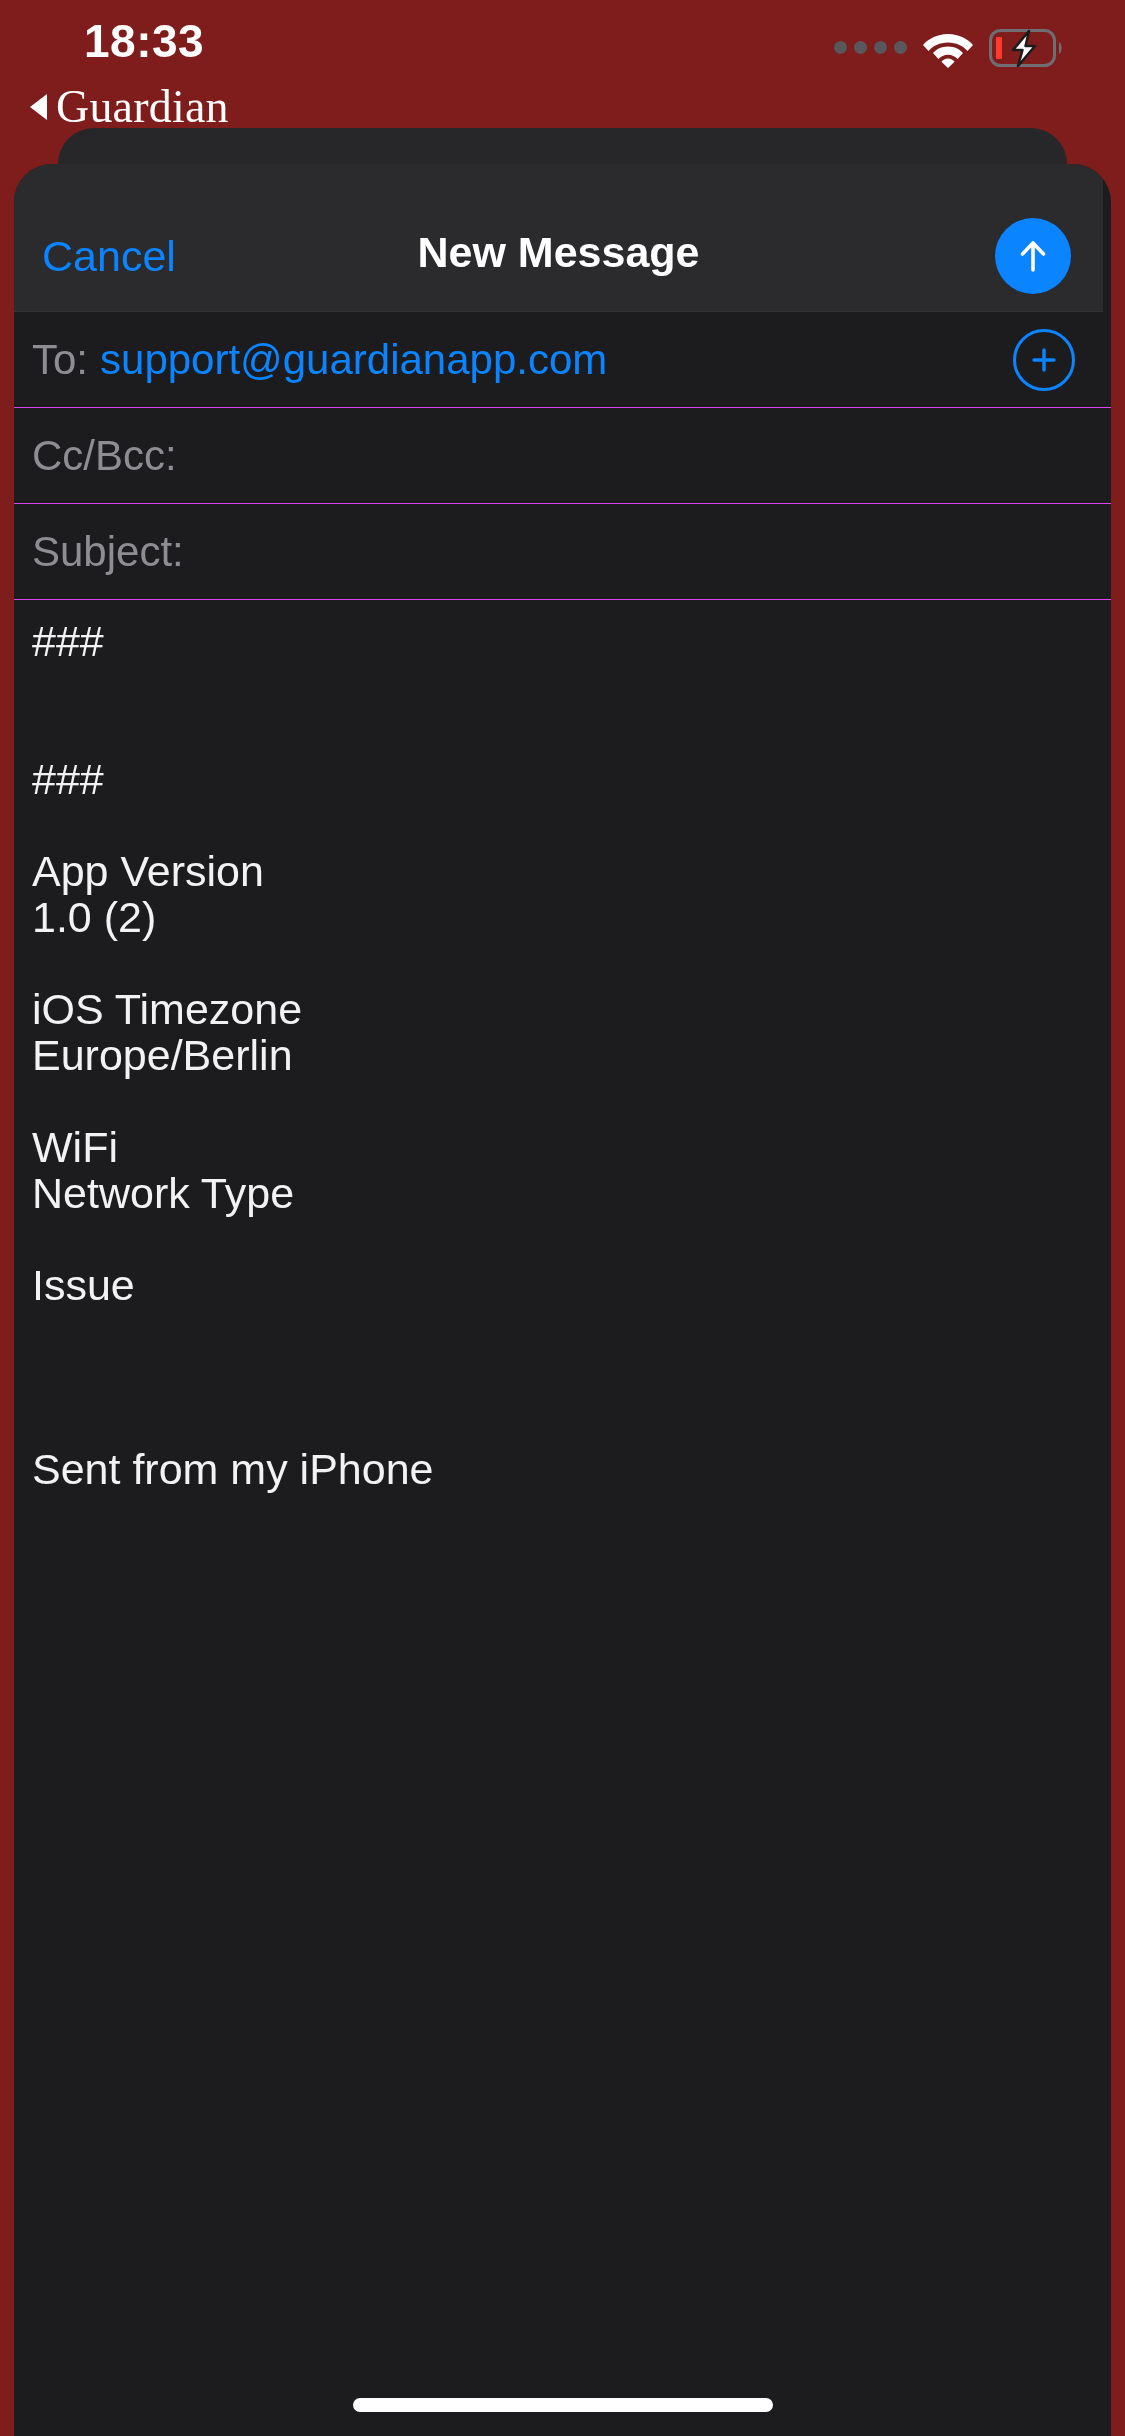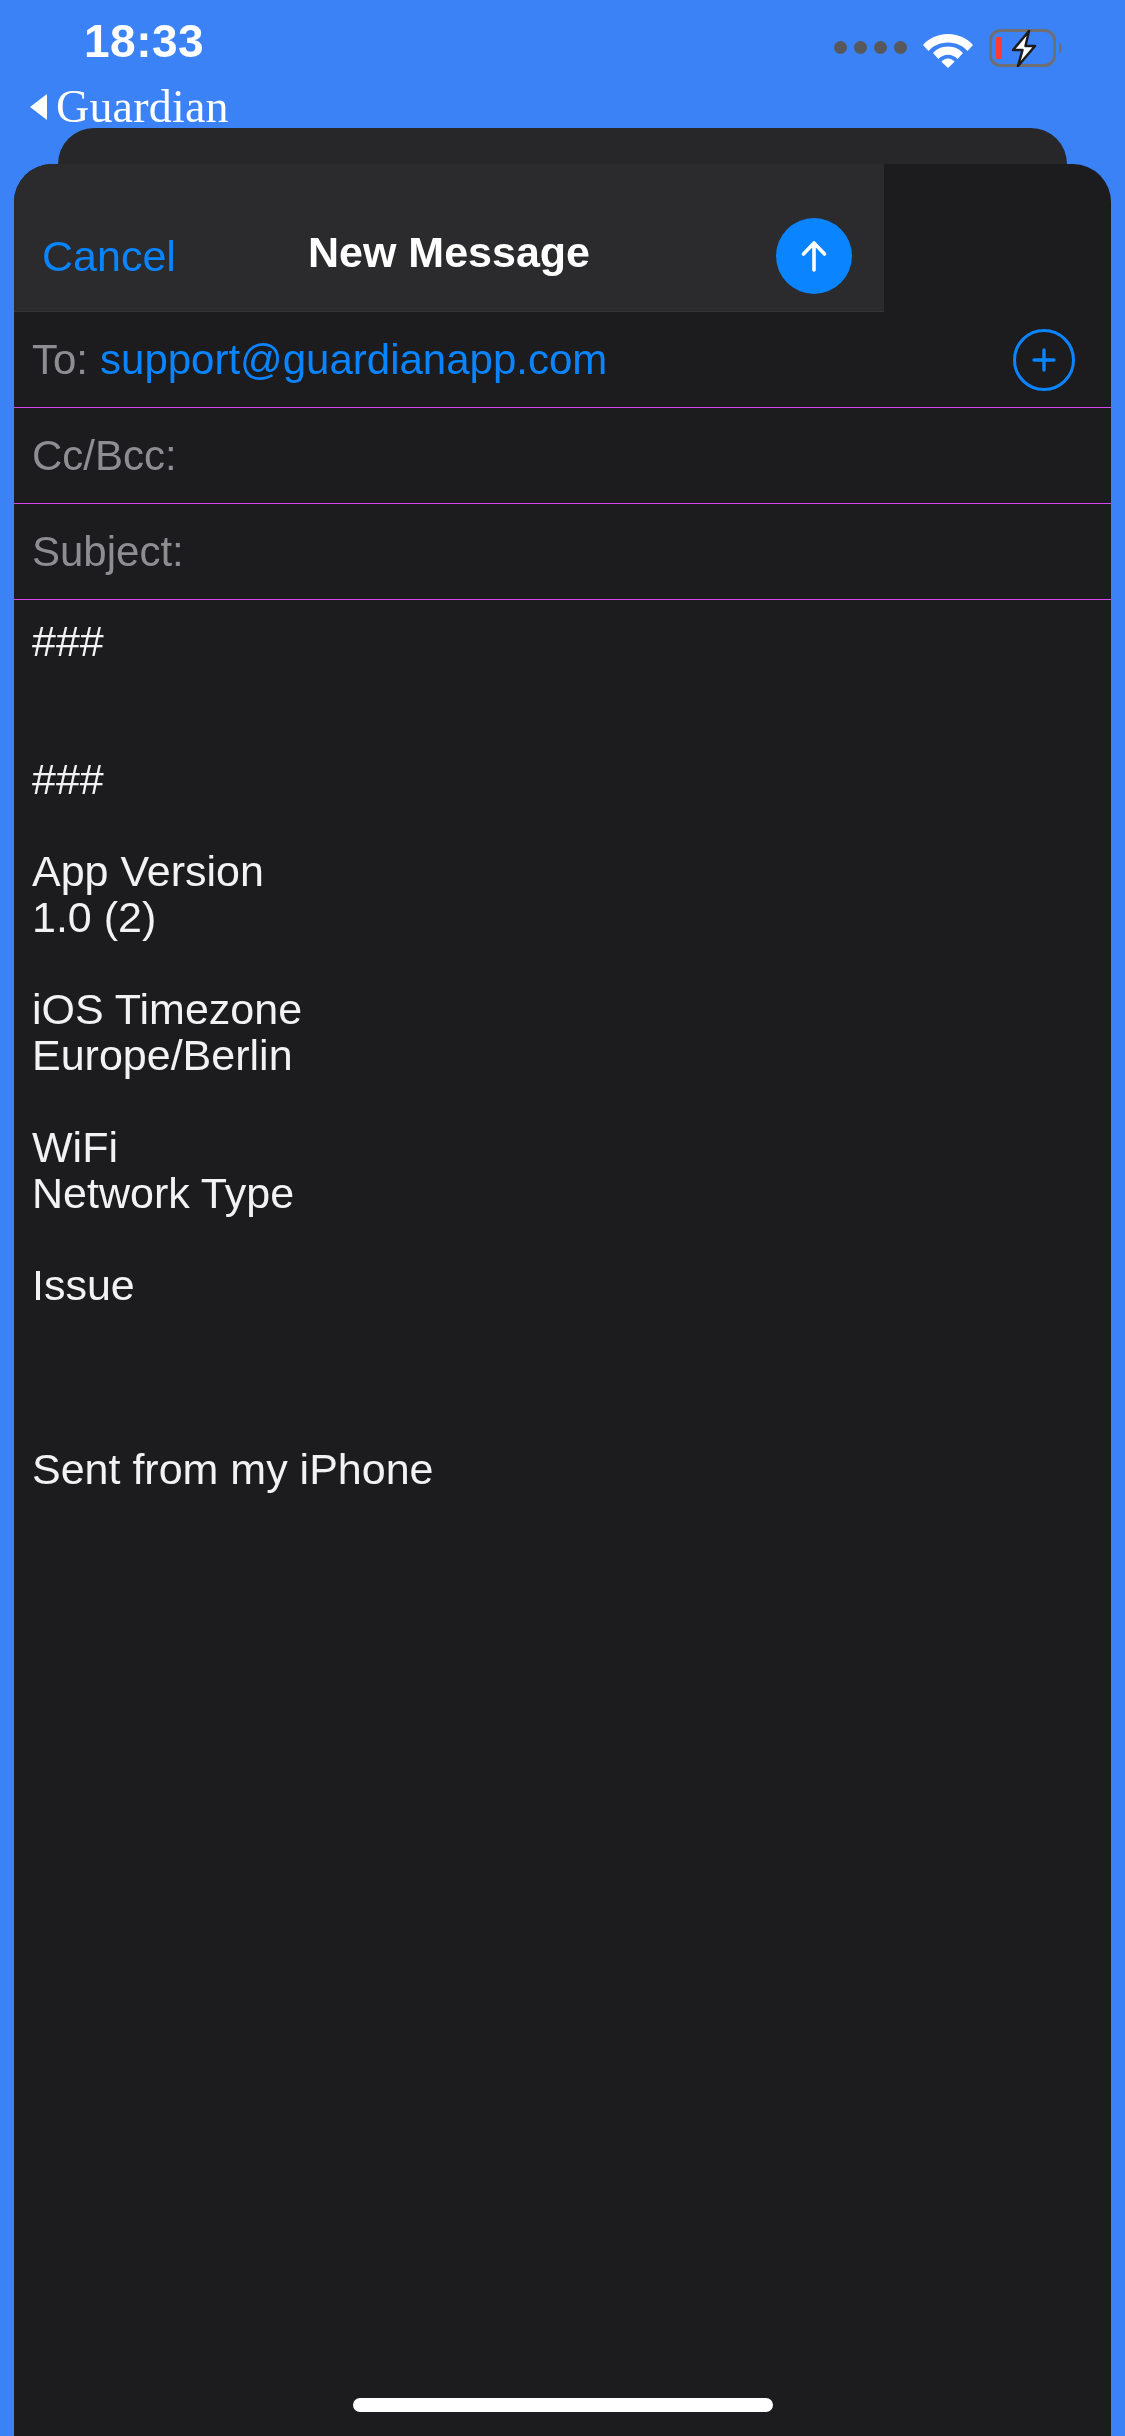--- a/index.html
+++ b/index.html
@@ -9,21 +9,21 @@
     height: 2436px;
     background: #000000;
     font-family: "Liberation Sans", sans-serif;
     overflow: hidden;
   }
 
   #screen {
     position: relative;
     width: 1125px;
     height: 2436px;
-    background: #3b82f6;
+    background: #7f1d1d;
   }
 
   
   #status-bar {
     position: absolute;
     top: 0; left: 0;
     width: 1125px;
     height: 95px;
     z-index: 40;
   }
@@ -114,21 +114,21 @@
     width: 110px;
     height: 11px;
     border-radius: 6px;
     background: #636366;
   }
 
   
   #nav-bar {
     position: absolute;
     top: 0; left: 0;
-    width: 870px;
+    width: 1089px;
     height: 148px;
     background: #2b2b2e;
     border-bottom: 1px solid #343437;
   }
 
   #cancel-button {
     position: absolute;
     left: 18px;
     top: 62px;
     font-size: 43px;

